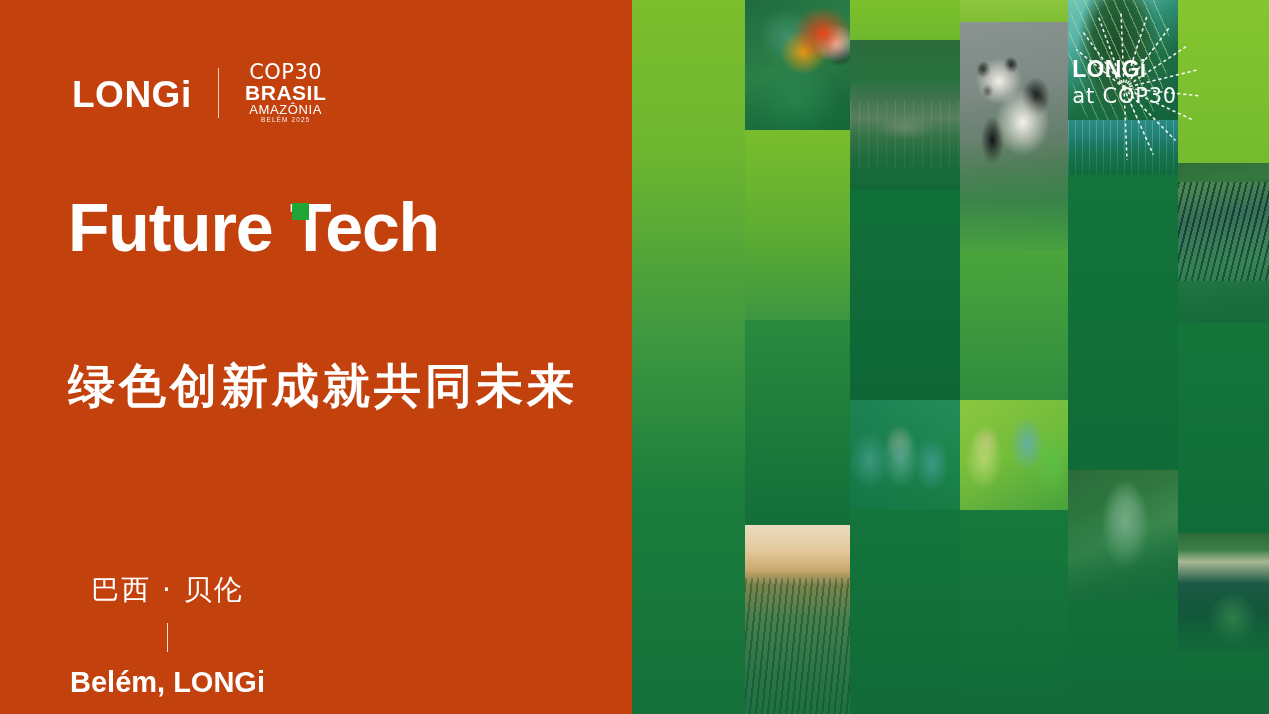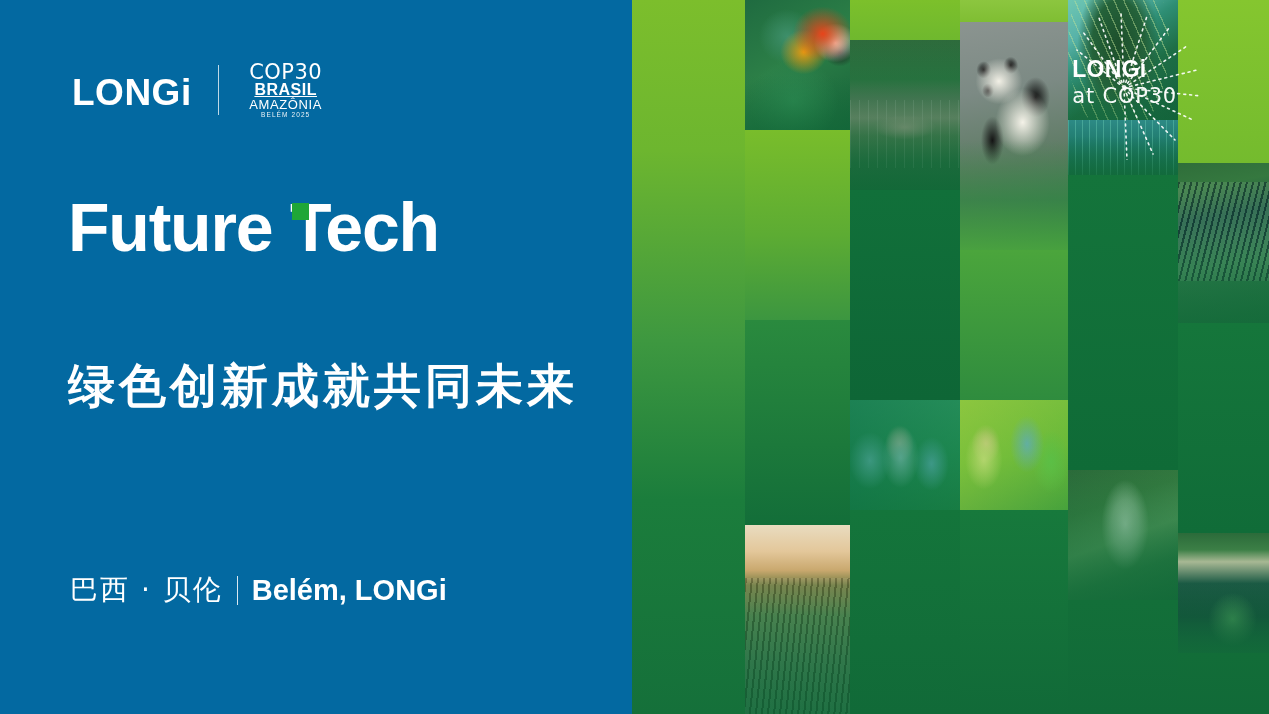--- a/index.html
+++ b/index.html
@@ -5,21 +5,21 @@
   html, body {
     margin: 0;
     padding: 0;
     background: #0d5c30;
   }
   #stage {
     position: relative;
     width: 1269px;
     height: 714px;
     overflow: hidden;
-    background: #0369a1;
+    background: #c2410c;
     font-family: "Liberation Sans", sans-serif;
     -webkit-font-smoothing: antialiased;
   }
 
   
   #mosaic {
     position: absolute;
     left: 0; top: 0;
     width: 1269px; height: 714px;
   }
@@ -87,26 +87,25 @@
     width: 82px;
   }
   #cop-logo .cop-l1 {
     font-size: 21px;
     letter-spacing: 0.5px;
     font-weight: 400;
     display: block;
     font-family: "DejaVu Sans", sans-serif;
   }
   #cop-logo .cop-l2 {
-    font-size: 16px;
+    font-size: 21px;
     font-weight: 700;
     letter-spacing: 0.5px;
     display: block;
     margin-top: -1px;
-    text-decoration: underline;
   }
   #cop-logo .cop-l3 {
     font-size: 13px;
     font-weight: 400;
     letter-spacing: 0.6px;
     display: block;
     margin-top: 0px;
   }
   #cop-logo .cop-l4 {
     font-size: 6.5px;
@@ -165,20 +164,21 @@
     white-space: nowrap;
     font-family: "Liberation Sans", sans-serif;
   }
   #location-line {
     position: absolute;
     left: 70px; top: 571px;
     display: flex;
     align-items: center;
     gap: 14px;
     white-space: nowrap;
+    flex-direction: column;
   }
   #location-cn {
     font-size: 28px;
     color: #ffffff;
     letter-spacing: 2px;
     font-weight: 400;
     font-family: "DejaVu Sans", sans-serif;
   }
   #location-sep {
     width: 1px;

